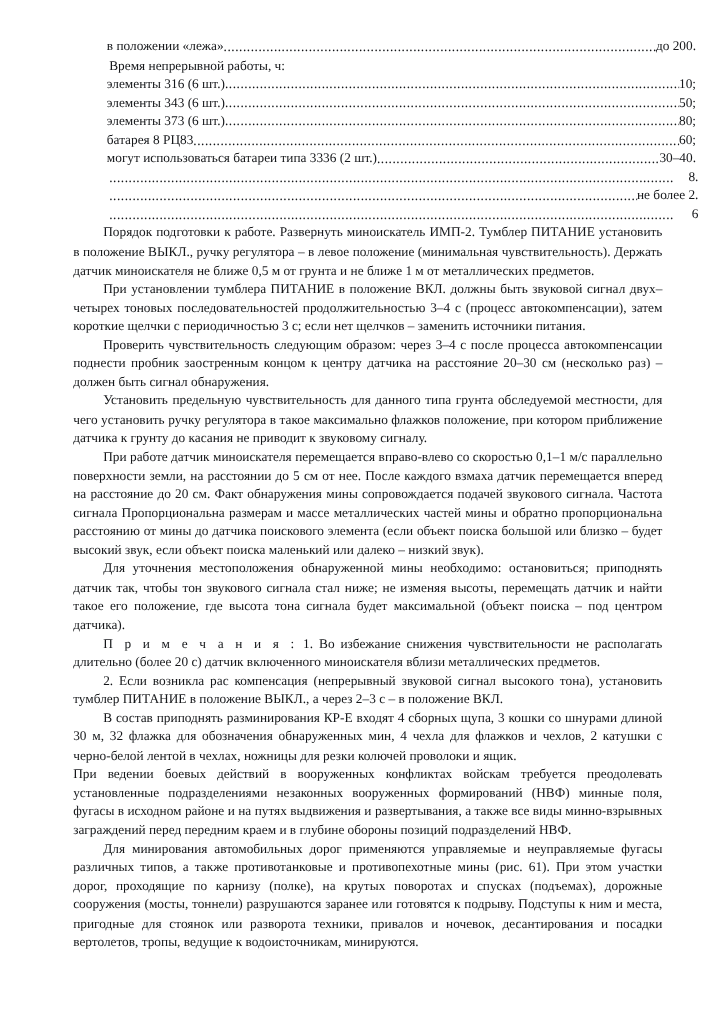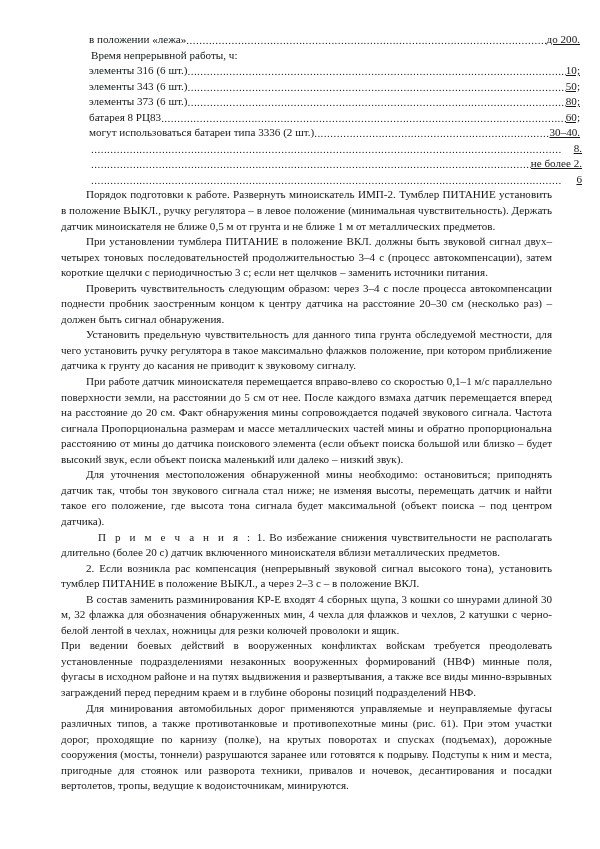--- a/index.html
+++ b/index.html
@@ -46,40 +46,38 @@
     min-width: 6px;
     letter-spacing: 0.45px;
     white-space: nowrap;
     font-size: 11.1px;
     margin: 0 0 0 0;
     transform: translateY(0.5px);
   }
   .spec .val {
     flex: 0 0 auto;
     white-space: pre;
-    text-decoration: underline;
   }
   .ind1 { padding-left: 28px; }
   .ind0 { padding-left: 0; margin-left: 30px; }
 
   
   p.para {
     margin: 0;
     text-indent: 25px;
     text-align: justify;
   }
   p.flush {
     margin: 0;
     text-indent: 0;
     text-align: justify;
   }
   .b { font-weight: normal; }
   .sp {
     letter-spacing: 2.4px;
-    margin-left: 12px;
   }
 </style>
 </head>
 <body>
 
 <div id="page">
   <div class="doc">
 
     <div>
 
@@ -134,20 +132,20 @@
     <p class="para">Установить предельную чувствительность для данного типа грунта обследуемой местности, для чего установить ручку регулятора в такое максимально флажков положение, при котором при­ближение датчика к грунту до касания не приводит к звуковому сигналу.</p>
 
     <p class="para">При работе датчик миноискателя перемещается вправо-влево со скоростью 0,1–1 м/с парал­лельно поверхности земли, на расстоянии до 5 см от нее. После каждого взмаха датчик переме­щается вперед на расстояние до 20 см. Факт обнаружения мины сопровождается подачей звуко­вого сигнала. Частота сигнала Пропорциональна размерам и массе металлических частей мины и обратно пропорциональна расстоянию от мины до датчика поискового элемента (если объект поиска большой или близко – будет высокий звук, если объект поиска маленький или далеко – низкий звук).</p>
 
     <p class="para">Для уточнения местоположения обнаруженной мины необходимо: остановиться; приподнять датчик так, чтобы тон звукового сигнала стал ниже; не изменяя высоты, перемещать датчик и найти такое его положение, где высота тона сигнала будет максимальной (объект поиска – под центром датчика).</p>
 
     <p class="para"><span class="sp">П р и м е ч а н и я :</span><span>  1. Во избежание снижения чувствительности не располагать длительно (более 20 с) датчик включенного миноискателя вблизи металлических предметов.</span></p>
 
     <p class="para">2. Если возникла рас компенсация (непрерывный звуковой сигнал высокого тона), установить тумблер ПИТАНИЕ в положение ВЫКЛ., а через 2–3 с – в положение ВКЛ.</p>
 
-    <p class="para"><span>В состав </span><span class="b">заменить разминирования КР-Е</span><span> входят 4 сборных щупа, 3 кошки со шнурами длиной 30 м, 32 флажка для обозначения обнаруженных мин, 4 чехла для флажков и чехлов, 2 катушки с черно-белой лентой в чехлах, ножницы для резки колючей проволоки и ящик.</span></p>
+    <p class="para"><span>В состав </span><span class="b">приподнять разминирования КР-Е</span><span> входят 4 сборных щупа, 3 кошки со шнурами длиной 30 м, 32 флажка для обозначения обнаруженных мин, 4 чехла для флажков и чехлов, 2 катушки с черно-белой лентой в чехлах, ножницы для резки колючей проволоки и ящик.</span></p>
 
     <p class="flush">При ведении боевых действий в вооруженных конфликтах войскам требуется преодолевать установленные подразделениями незаконных вооруженных формирований (НВФ) минные поля, фугасы в исходном районе и на путях выдвижения и развертывания, а также все виды минно-взрывных заграждений перед передним краем и в глубине обороны позиций подразделений НВФ.</p>
 
     <p class="para">Для минирования автомобильных дорог применяются управляемые и неуправляемые фугасы различных типов, а также противотанковые и противопехотные мины (рис. 61). При этом участ­ки дорог, проходящие по карнизу (полке), на крутых поворотах и спусках (подъемах), дорожные сооружения (мосты, тоннели) разрушаются заранее или готовятся к подрыву. Подступы к ним и места, пригодные для стоянок или разворота техники, привалов и ночевок, десантирования и по­садки вертолетов, тропы, ведущие к водоисточникам, минируются.</p>
 
   </div>
 </div>
 
 </body></html>

